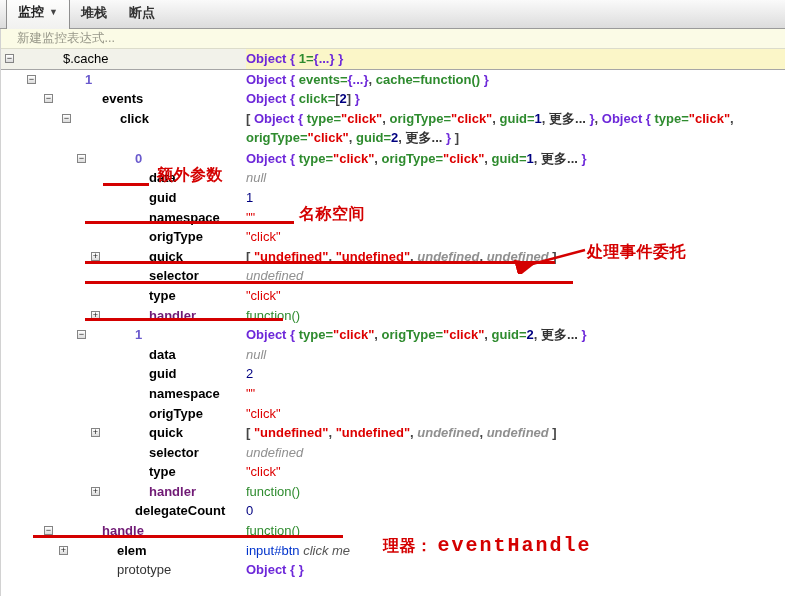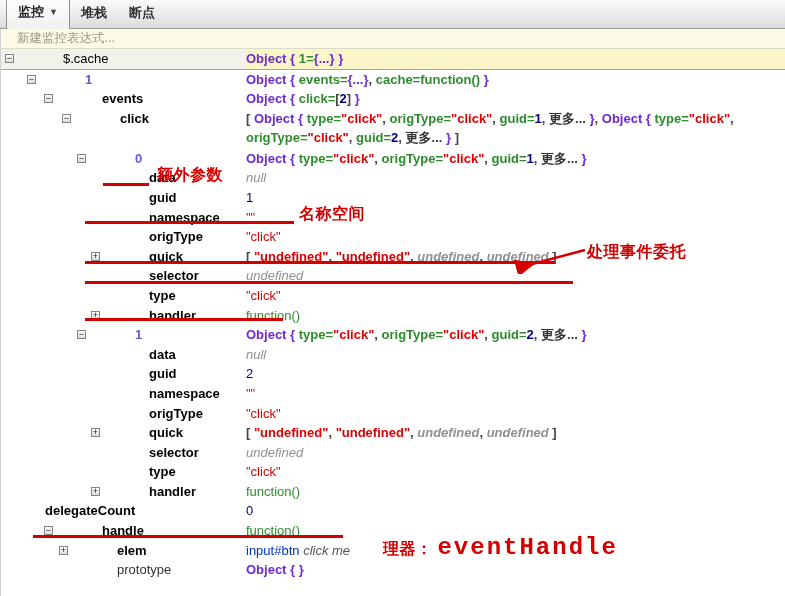--- a/index.html
+++ b/index.html
@@ -22,41 +22,41 @@
   .cell-value{flex:1;white-space:nowrap;overflow:hidden;}
   .vline{height:19.6px;line-height:19.6px;}
   .row.watch{border-bottom:1px solid #a6a6a6;}
   .row.watch .cell-name{background:#f2f2ea;}
   .row.watch .cell-value{background:#fbf6c8;}
 
   .twisty{position:absolute;top:5px;width:9px;height:9px;box-sizing:border-box;border:1px solid #848484;background:linear-gradient(#ffffff,#dcdcdc);color:#222;font-size:9px;line-height:7px;text-align:center;cursor:default;}
 
   .lbl{font-weight:bold;margin-left:44px;}
   .lbl-b{color:#000;}
-  .lbl-g{color:#000000;}
+  .lbl-g{color:#701a75;}
   .lbl-i{color:#6A5ACD;}
   .lbl-p{color:#333;font-weight:normal;text-align:center;}
   .lbl-w{color:#000;font-weight:normal;}
 
   .cell-value.bold .seg{font-weight:bold;}
   .seg-kw{color:#6d28d9;}
   .seg-pn{color:#2E8B2E;}
   .seg-pl{color:#444;}
   .seg-str{color:#dd0000;}
   .seg-num{color:#000080;}
   .seg-und{color:#909090;font-style:italic;}
   .seg-fn{color:#2E8B2E;}
   .seg-dom{color:#0033cc;}
   .seg-it{color:#555;font-style:italic;}
   .seg-more{color:#333;}
 
   
   .overlay{position:absolute;inset:0;pointer-events:none;}
   .anno{position:absolute;color:#d40000;font-weight:bold;font-size:16px;line-height:1.15;letter-spacing:0.5px;white-space:nowrap;}
-  .anno .mono{font-family:"Liberation Mono","DejaVu Sans Mono",monospace;font-size:24px;letter-spacing:2px;}
+  .anno .mono{font-family:"Liberation Mono","DejaVu Sans Mono",monospace;font-size:20px;letter-spacing:2px;}
   .uline{position:absolute;height:3px;background:#d40000;}
 </style>
 </head>
 <body>
 
 <div class="toolbar">
   <div class="tab active">
     <span>监控</span>
     <span class="caret">▼</span>
   </div>
@@ -198,21 +198,21 @@
           <div class="vline"><span class="seg seg-str">"click"</span></div>
         </div>
       </div>
       <div class="row">
         <div class="cell-name" style="padding-left: 104px;"><span class="twisty" style="left: 90px;">+</span><span class="lbl lbl-g">handler</span></div>
         <div class="cell-value">
           <div class="vline"><span class="seg seg-fn">function()</span></div>
         </div>
       </div>
       <div class="row">
-        <div class="cell-name" style=""><span class="lbl lbl-b">delegateCount</span></div>
+        <div class="cell-name" style="padding-left: 90px;"><span class="lbl lbl-b">delegateCount</span></div>
         <div class="cell-value">
           <div class="vline"><span class="seg seg-num">0</span></div>
         </div>
       </div>
       <div class="row">
         <div class="cell-name" style="padding-left: 57px;"><span class="twisty" style="left: 43px;">−</span><span class="lbl lbl-g">handle</span></div>
         <div class="cell-value">
           <div class="vline"><span class="seg seg-fn">function()</span></div>
         </div>
       </div>

